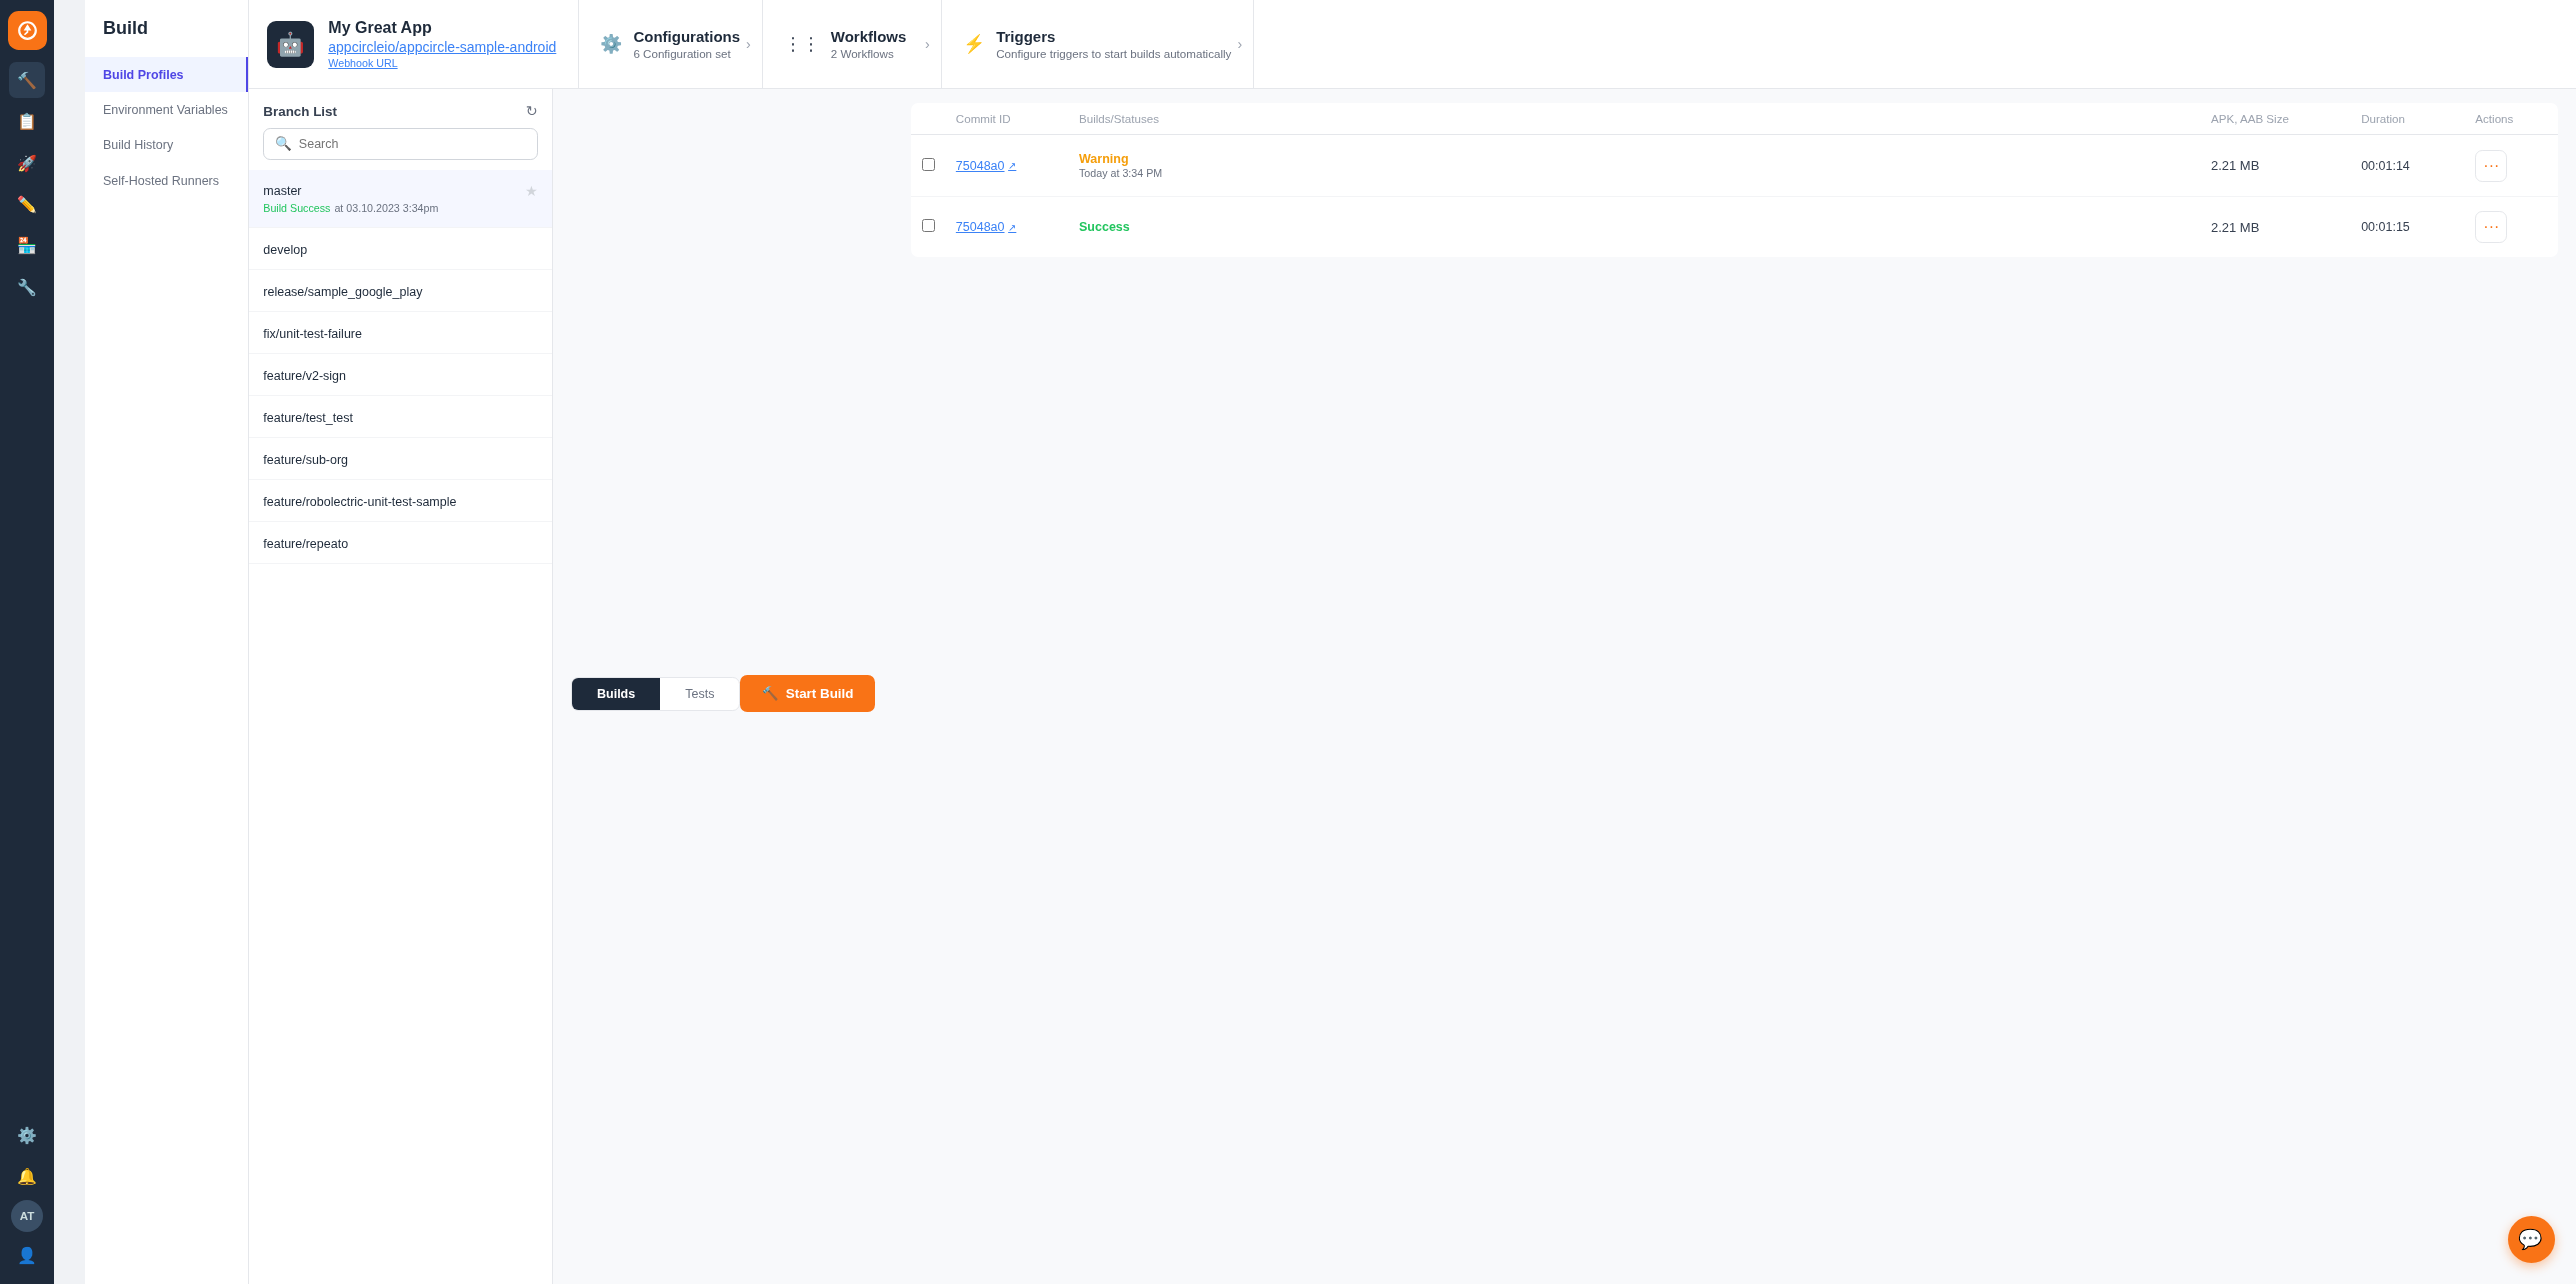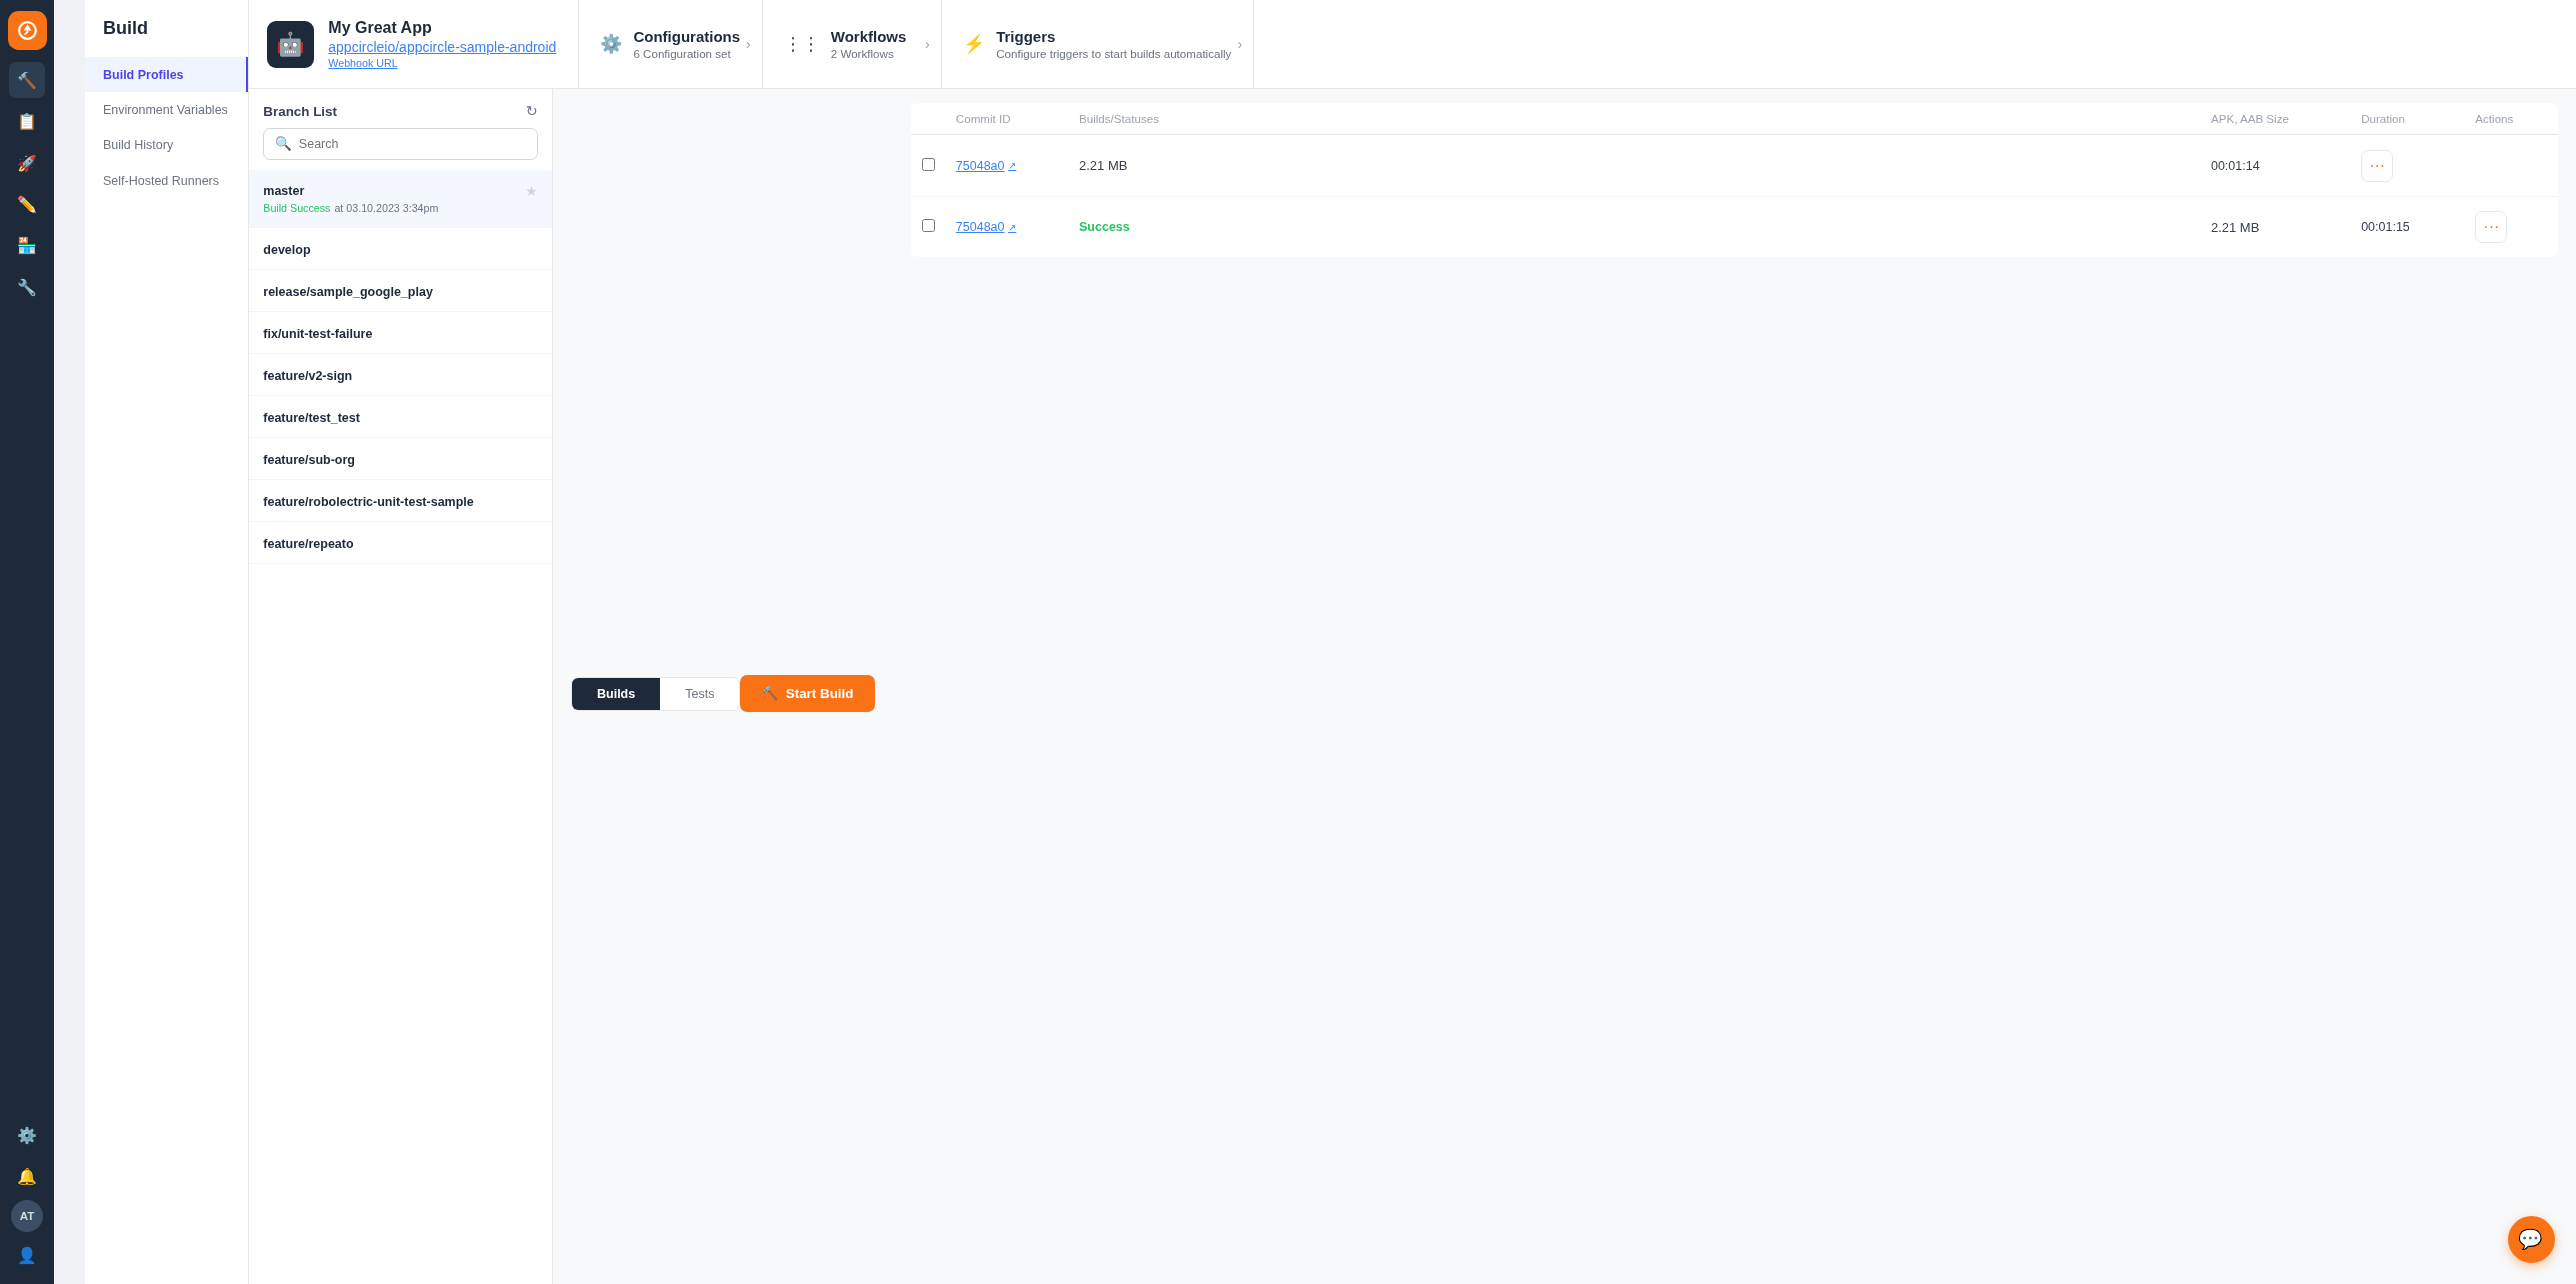--- a/index.html
+++ b/index.html
@@ -197,21 +197,21 @@
     }
     .branch-list { overflow-y: auto; flex: 1; }
     .branch-item {
       padding: 12.5px 14.3px;
       border-bottom: 0.9px solid #f3f4f6;
       cursor: pointer;
       transition: background 0.1s;
     }
     .branch-item.active { background: #f5f7ff; }
     .branch-item-header { display: flex; align-items: center; justify-content: space-between; }
-    .branch-name { font-size: 12.5px; font-weight: 700; color: #1e2a3a; }
+    .branch-name { font-size: 12.5px; font-weight: 400; color: #1e2a3a; }
     .branch-status { font-size: 10.7px; color: #22c55e; }
     .branch-status-time { font-size: 10.7px; color: #6b7280; }
     .branch-star { color: #d1d5db; font-size: 14.3px; cursor: pointer; }
 
     
     .build-panel {
       flex: 1;
       background: #f8f9fb;
       display: flex;
       flex-direction: row;
@@ -473,20 +473,24 @@
         </div>
 
         <div class="build-row">
           <div>
             <input type="checkbox" style="">
           </div>
           <div class="commit-link">
             <span>75048a0</span>
             <span style="font-size:9.8px;">↗</span>
           </div>
+          <div>
+            <div class="status-warning">Warning</div>
+            <div class="status-time">Today at 3:34 PM</div>
+          </div>
           <div class="build-size">2.21 MB</div>
           <div class="build-duration">00:01:14</div>
           <div class="action-dots">···</div>
         </div>
 
         <div class="build-row">
           <div>
             <input type="checkbox" style="">
           </div>
           <div class="commit-link">

